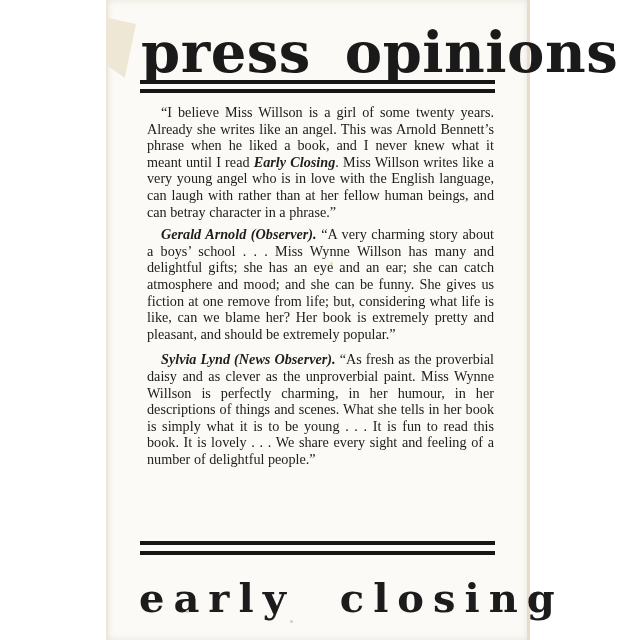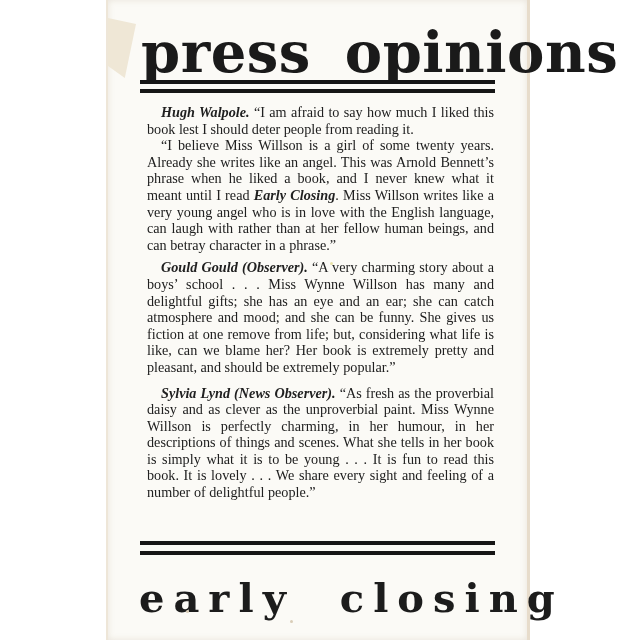--- a/index.html
+++ b/index.html
@@ -92,29 +92,25 @@
 
 <div class="torn-corner"></div>
 <div class="jacket"></div>
 <div class="torn-patch"></div>
 
 <div class="title-top">press opinions of</div>
 <div class="rule" style="top:80px;"></div>
 <div class="rule" style="top:89px;"></div>
 
 <div class="body">
-  <p class="para tight">
-    <span class="critic">Hugh Walpole.</span>
-    <span>“I am afraid to say how much I liked this book lest I should deter people from reading it.</span>
-  </p>
   <p class="para">
     <span>“I believe Miss Willson is a girl of some twenty years. Already she writes like an angel. This was Arnold Bennett’s phrase when he liked a book, and I never knew what it meant until I read </span><span class="work">Early Closing</span><span>. Miss Willson writes like a very young angel who is in love with the English language, can laugh with rather than at her fellow human beings, and can betray character in a phrase.”</span>
   </p>
   <p class="para gap">
-    <span class="critic">Gould Gould (Observer).</span>
+    <span class="critic">Gerald Arnold (Observer).</span>
     <span>“A very charming story about a boys’ school . . . Miss Wynne Willson has many and delightful gifts; she has an eye and an ear; she can catch atmosphere and mood; and she can be funny. She gives us fiction at one remove from life; but, considering what life is like, can we blame her? Her book is extremely pretty and pleasant, and should be extremely popular.”</span>
   </p>
   <p class="para">
     <span class="critic">Sylvia Lynd (News Observer).</span>
     <span>“As fresh as the proverbial daisy and as clever as the unproverbial paint. Miss Wynne Willson is perfectly charming, in her humour, in her descriptions of things and scenes. What she tells in her book is simply what it is to be young . . . It is fun to read this book. It is lovely . . . We share every sight and feeling of a number of delightful people.”</span>
   </p>
 </div>
 
 <div class="rule" style="top:541px;"></div>
 <div class="rule" style="top:551px;"></div>

